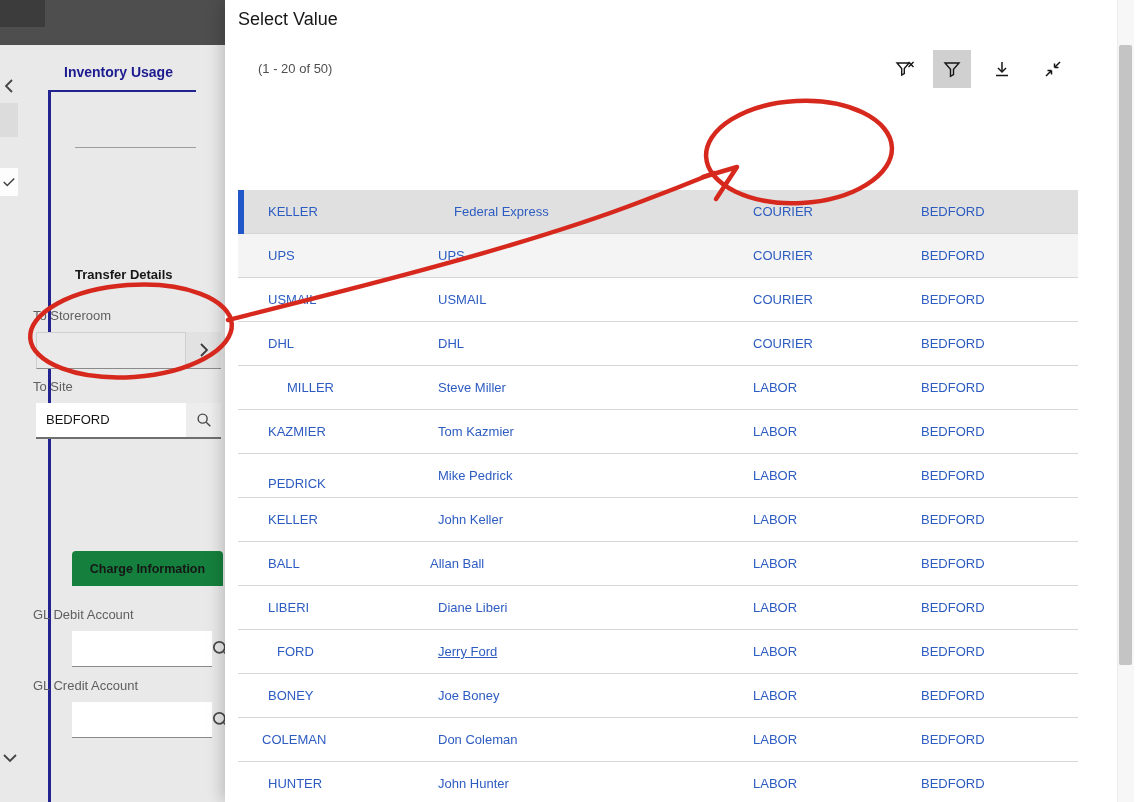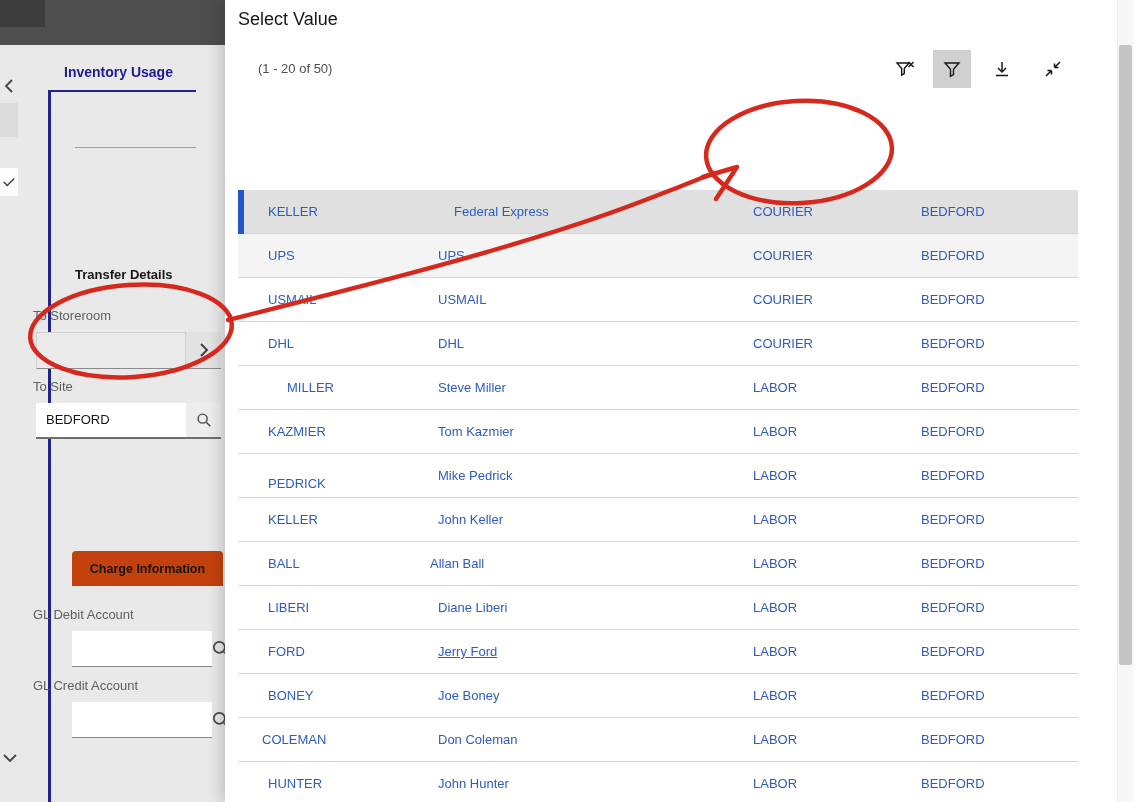--- a/index.html
+++ b/index.html
@@ -22,21 +22,21 @@
   #app-title{left:64px;top:64px;font-size:14px;font-weight:700;color:#1b1b8f;}
   #field-underline{left:75px;top:147px;width:121px;height:1px;background:#9e9e9e;}
   #transfer-details{left:75px;top:261px;font-size:13px;font-weight:700;color:#161616;margin-top:6px;}
   .bg-label{font-size:13px;color:#5f5f5f;}
   #to-storeroom-label{left:33px;top:308px;}
   #to-storeroom-field{left:36px;top:332px;width:150px;height:37px;background:#eaeaea;border:1px solid #cfcfcf;border-bottom:1px solid #8a8a8a;box-sizing:border-box;}
   #to-storeroom-btn{left:186px;top:332px;width:35px;height:37px;background:#e2e2e2;border-bottom:1px solid #8a8a8a;box-sizing:border-box;display:flex;align-items:center;justify-content:center;}
   #to-site-label{left:33px;top:379px;}
   #to-site-field{left:36px;top:403px;width:150px;height:36px;background:#ffffff;border-bottom:2px solid #6f6f6f;box-sizing:border-box;font-size:13px;color:#161616;padding:9px 0 0 10px;}
   #to-site-btn{left:186px;top:403px;width:35px;height:36px;background:#ededed;border-bottom:2px solid #6f6f6f;box-sizing:border-box;display:flex;align-items:center;justify-content:center;}
-  #charge-tab{left:72px;top:551px;width:151px;height:35px;background:#c2410c;border-radius:4px 4px 0 0;display:flex;align-items:center;justify-content:center;font-size:12.5px;font-weight:700;color:#161616;}
+  #charge-tab{left:72px;top:551px;width:151px;height:35px;background:#15803d;border-radius:4px 4px 0 0;display:flex;align-items:center;justify-content:center;font-size:12.5px;font-weight:700;color:#161616;}
   #gl-debit-label{left:33px;top:607px;}
   #gl-debit-field{left:72px;top:631px;width:140px;height:36px;background:#ffffff;border-bottom:1px solid #8a8a8a;box-sizing:border-box;}
   #gl-debit-search{left:210px;top:638px;width:22px;height:22px;}
   #gl-credit-label{left:33px;top:678px;}
   #gl-credit-field{left:72px;top:702px;width:140px;height:36px;background:#ffffff;border-bottom:1px solid #8a8a8a;box-sizing:border-box;}
   #gl-credit-search{left:210px;top:709px;width:22px;height:22px;}
 
   
   #dialog{left:225px;top:0;width:919px;height:802px;background:#ffffff;box-shadow:-4px 0 14px rgba(0,0,0,0.18);}
   #dialog-title{left:13px;top:9px;font-size:18px;font-weight:500;color:#161616;}
@@ -223,21 +223,21 @@
         <span class="cell" style="left: 515px;">LABOR</span>
         <span class="cell" style="left: 683px;">BEDFORD</span>
       </div>
       <div class="t-row">
         <span class="cell" style="left: 30px;">LIBERI</span>
         <span class="cell" style="left: 200px;">Diane Liberi</span>
         <span class="cell" style="left: 515px;">LABOR</span>
         <span class="cell" style="left: 683px;">BEDFORD</span>
       </div>
       <div class="t-row">
-        <span class="cell" style="left: 30px; text-align: center;">FORD</span>
+        <span class="cell" style="left: 39px; text-align: center;">FORD</span>
         <span class="cell" style="left: 200px; text-decoration: underline;">Jerry Ford</span>
         <span class="cell" style="left: 515px;">LABOR</span>
         <span class="cell" style="left: 683px;">BEDFORD</span>
       </div>
       <div class="t-row">
         <span class="cell" style="left: 30px;">BONEY</span>
         <span class="cell" style="left: 200px;">Joe Boney</span>
         <span class="cell" style="left: 515px;">LABOR</span>
         <span class="cell" style="left: 683px;">BEDFORD</span>
       </div>

